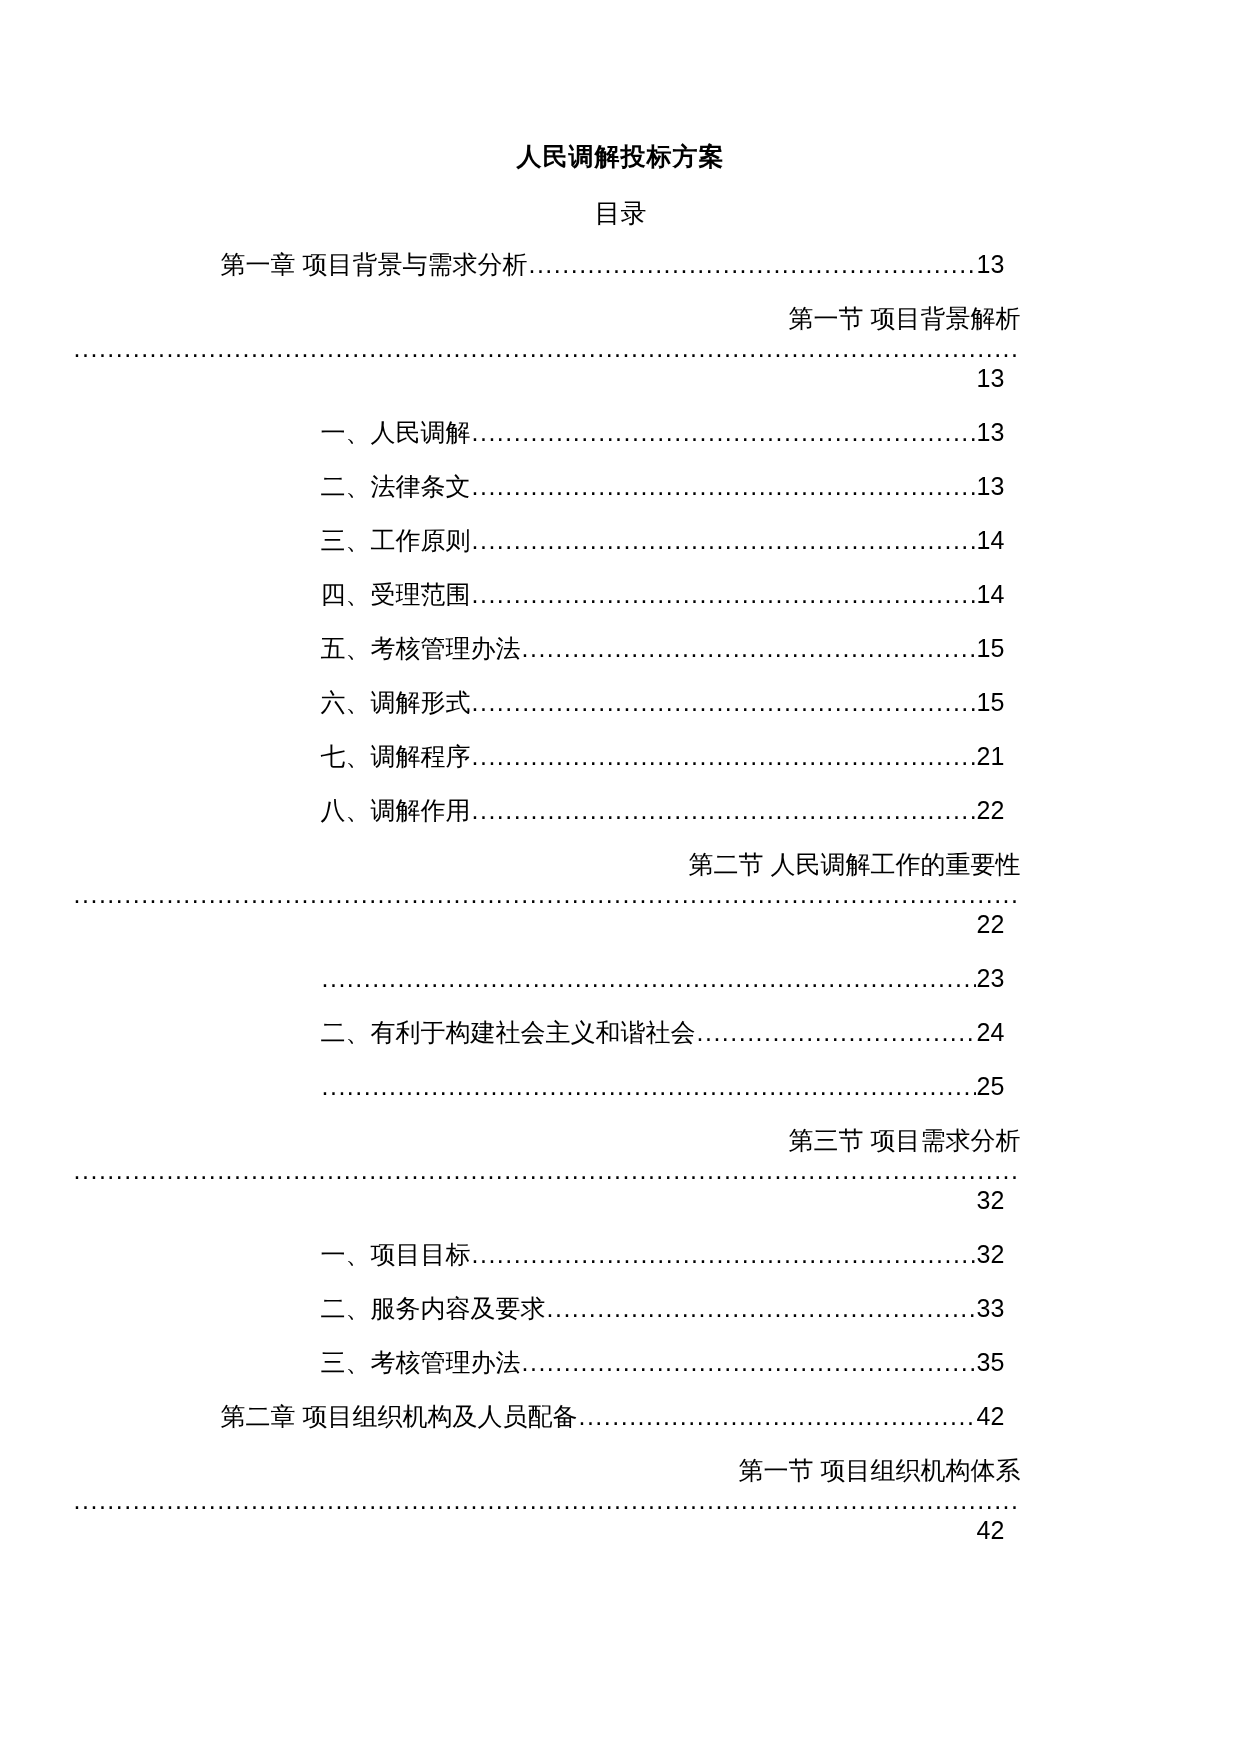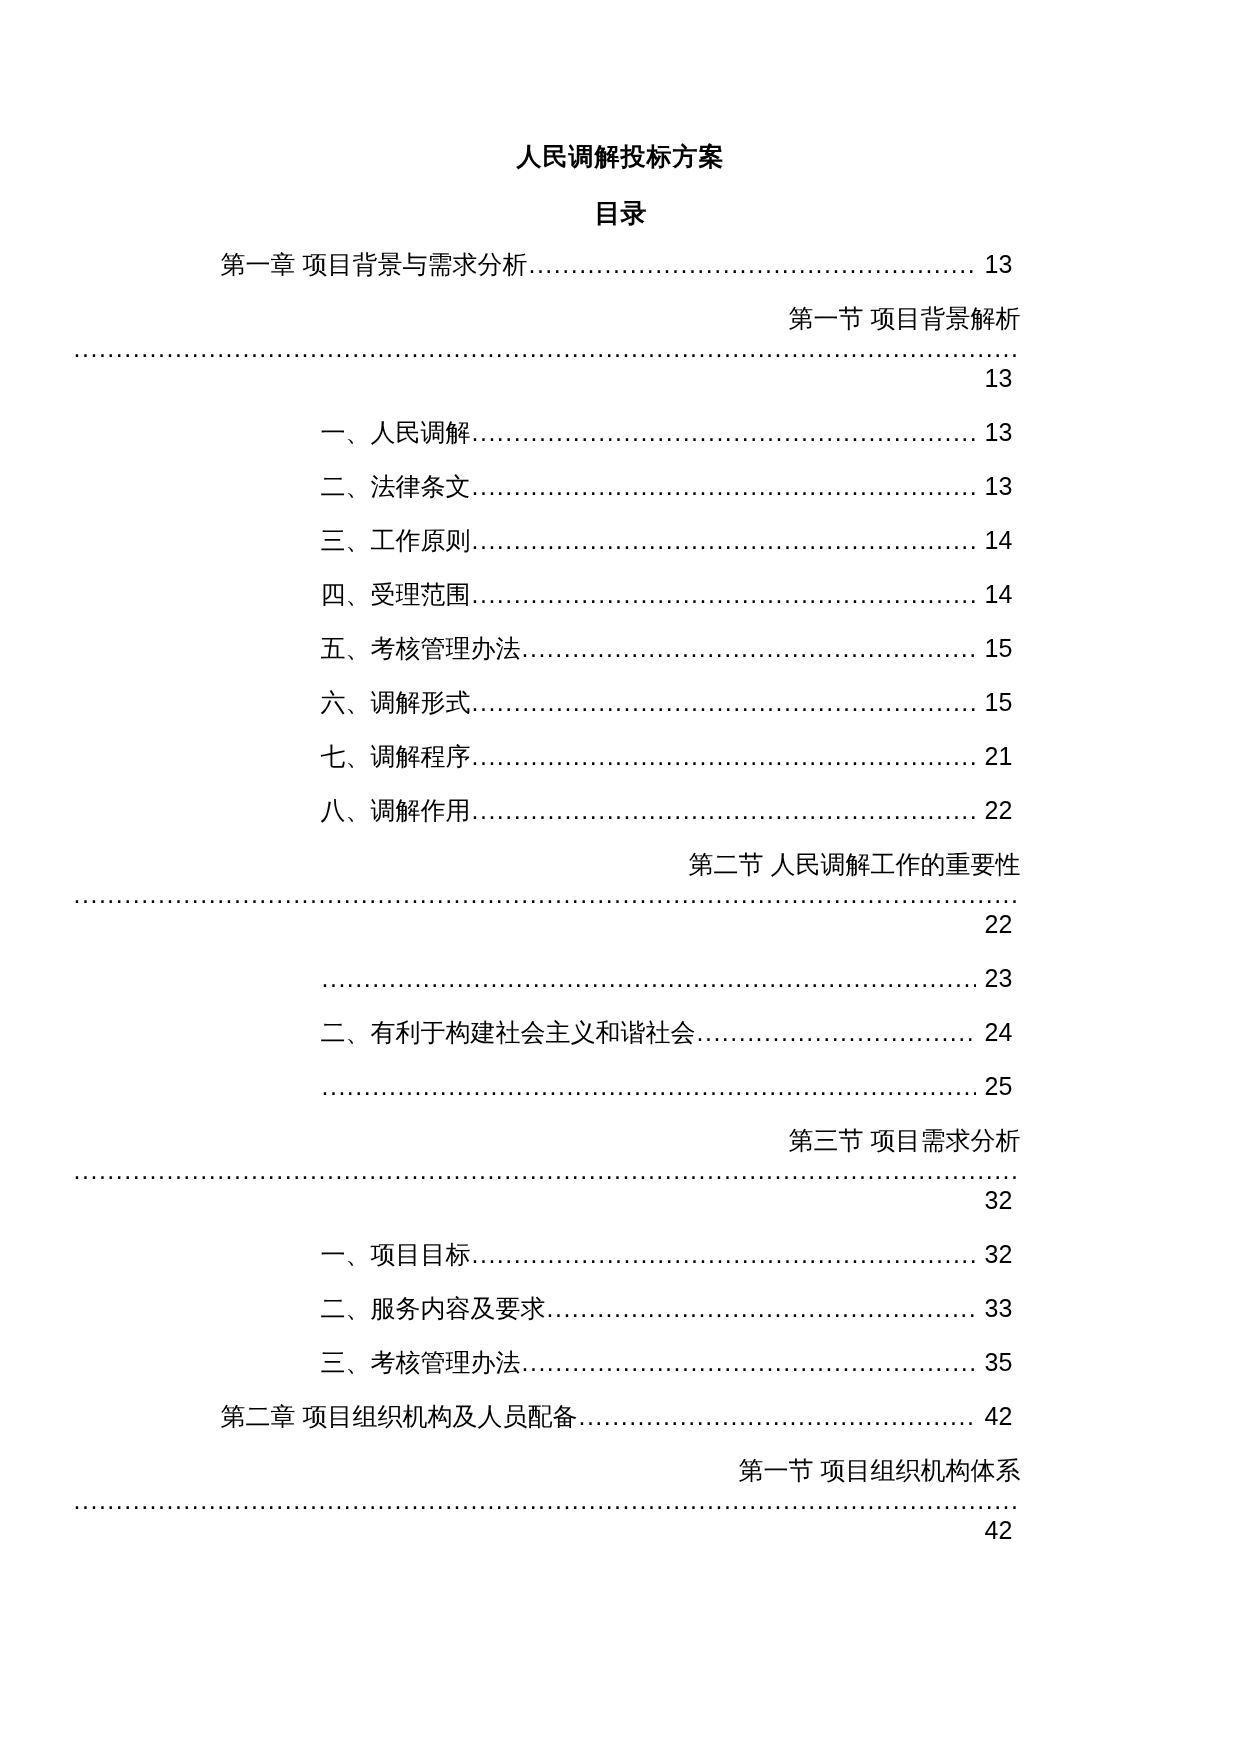--- a/index.html
+++ b/index.html
@@ -27,21 +27,21 @@
     font-size: 25px;
     font-weight: bold;
     letter-spacing: 1px;
     margin-top: 140px;
     margin-bottom: 0;
     line-height: 1.35;
   }
   .toc-heading {
     text-align: center;
     font-size: 26px;
-    font-weight: bold;
+    font-weight: normal;
     margin-top: 22px;
     margin-bottom: 18px;
   }
   .toc {
     margin: 0 auto;
     width: 800px;
     padding-left: 0;
   }
   .toc-entry {
     display: flex;
@@ -58,21 +58,21 @@
     flex: 1 1 auto;
     overflow: hidden;
     white-space: nowrap;
     letter-spacing: 1.5px;
     font-size: 25px;
     margin: 0 1px;
     color: #000;
   }
   .toc-entry .page-num {
     flex: 0 0 auto;
-    text-align: center;
+    text-align: left;
     min-width: 44px;
   }
   
   .lvl1 {
     font-weight: normal;
     padding-left: 0px;
   }
   .lvl2 {
     padding-left: 54px;
     flex-direction: column;

